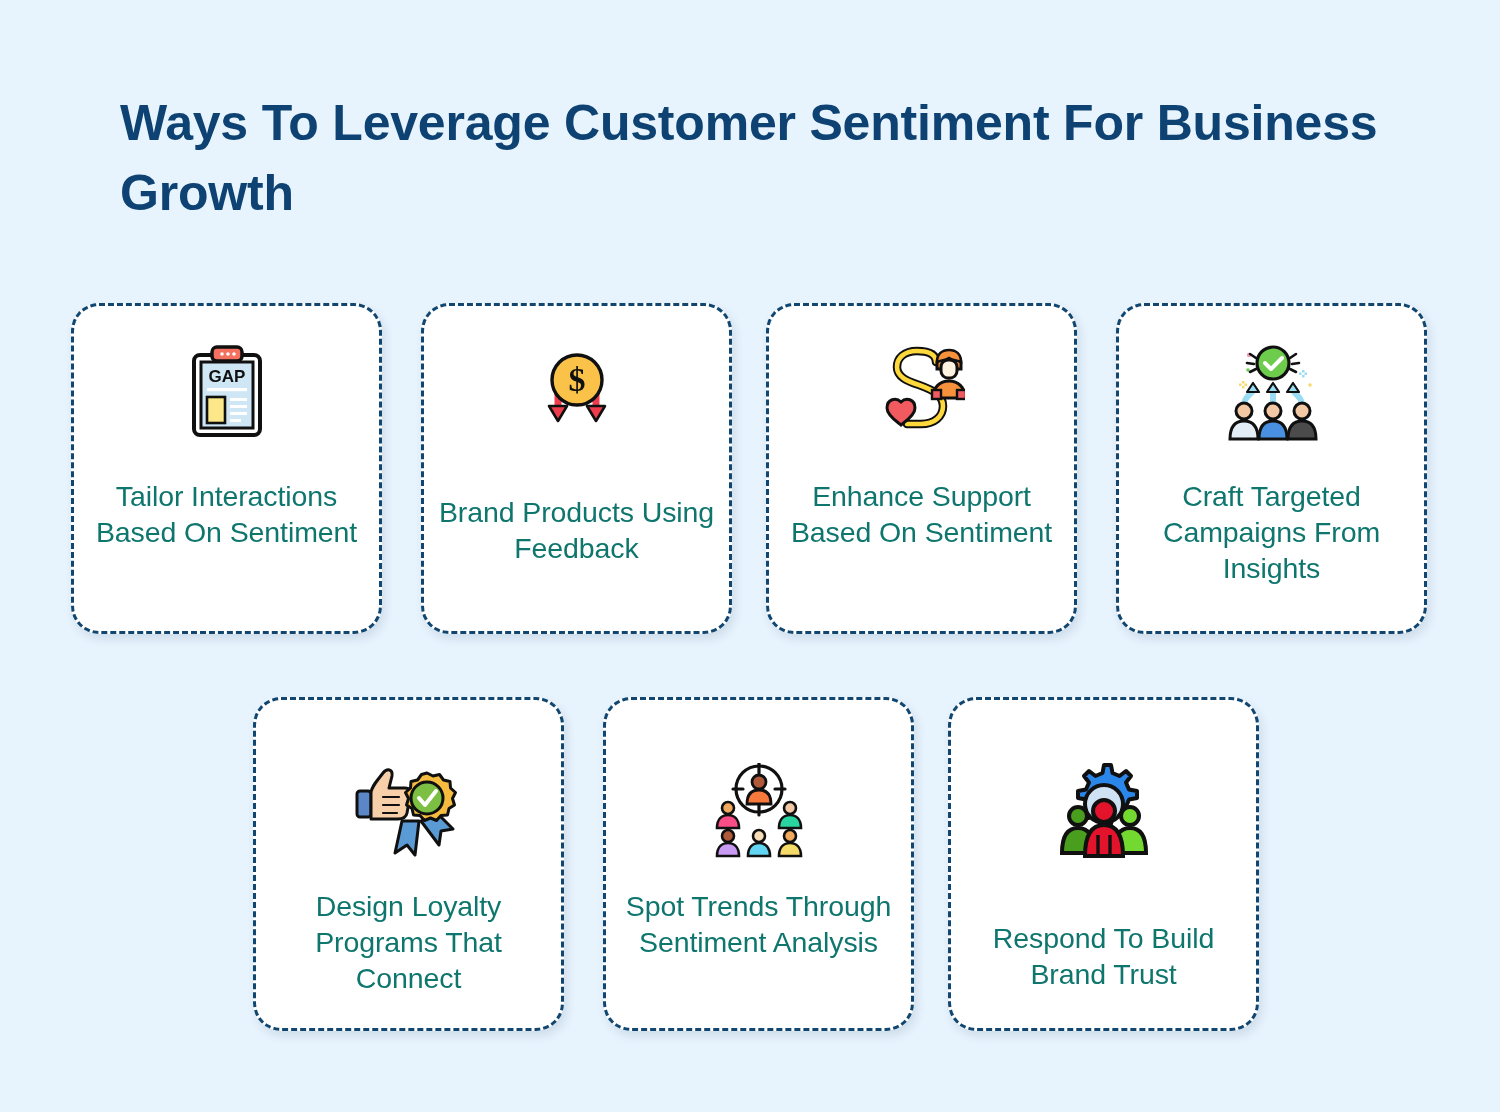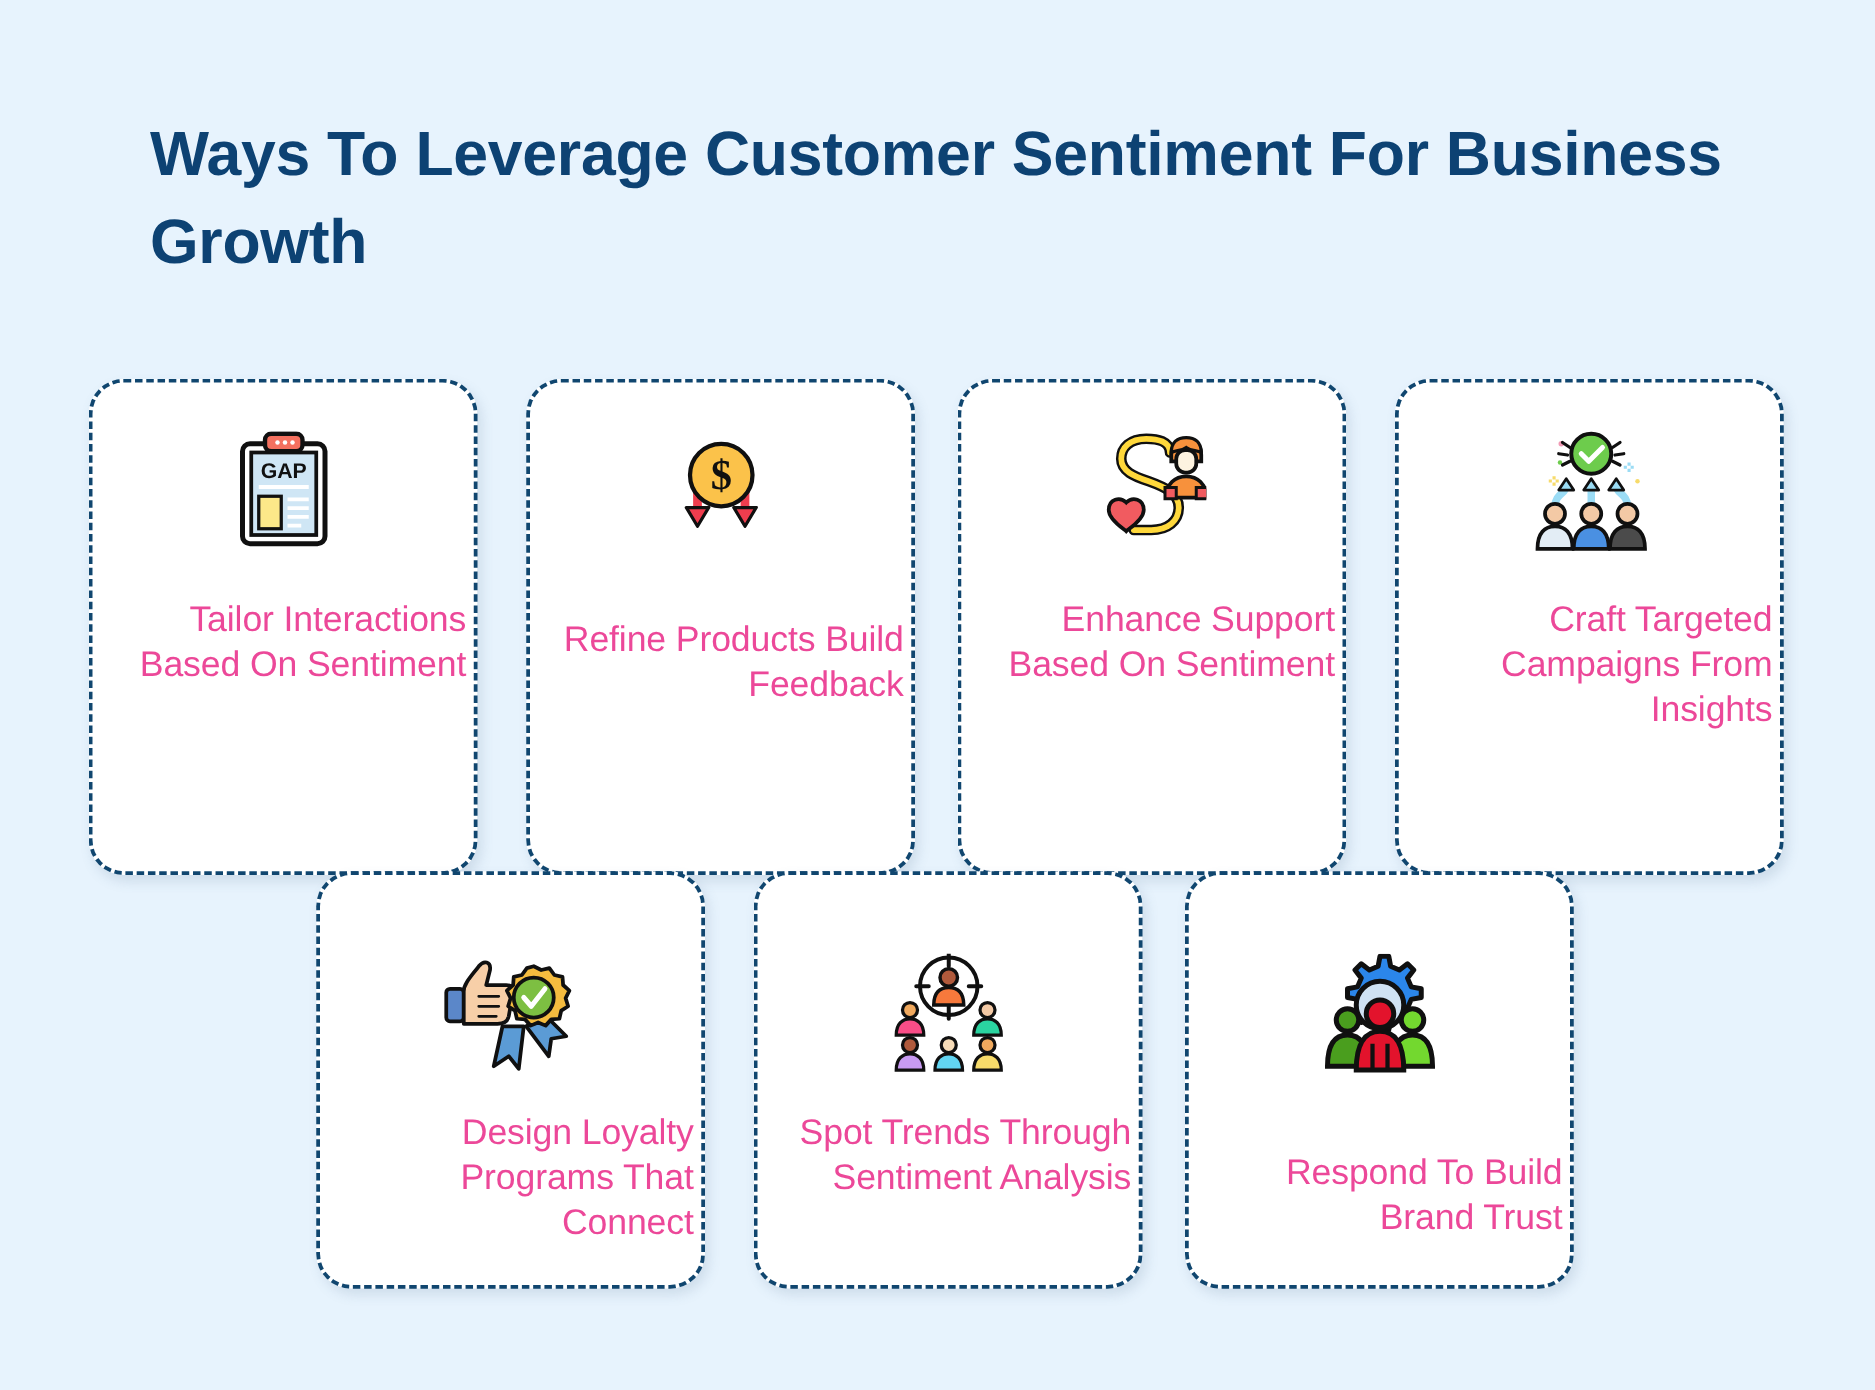--- a/index.html
+++ b/index.html
@@ -52,31 +52,31 @@
   .card-icon {
     display: flex;
     align-items: center;
     justify-content: center;
     width: 100%;
   }
 
   .card-icon svg { display: block; }
 
   .card-label {
-    color: #ec4899;
+    color: #0f766e;
     font-size: 28.5px;
     line-height: 36px;
-    text-align: right;
+    text-align: center;
     width: 100%;
     padding: 0 6px;
     letter-spacing: -0.1px;
   }
 
   
-  .row-top { top: 303px; width: 311px; height: 397px; }
+  .row-top { top: 303px; width: 311px; height: 331px; }
   .row-top .card-icon { height: 152px; padding-top: 22px; }
 
   .c1 { left: 71px; }
   .c2 { left: 421px; }
   .c3 { left: 766px; }
   .c4 { left: 1116px; }
 
   
   .row-bot { top: 697px; width: 311px; height: 334px; }
   .row-bot .card-icon { height: 180px; padding-top: 42px; }
@@ -126,21 +126,21 @@
     <div class="card-icon">
       <svg width="78" height="88" viewBox="0 0 78 88">
         <path d="M20 38 L20 62" stroke="#ef3d4e" stroke-width="7" fill="none"></path>
         <path d="M11 57 L20 72 L29 57 Z" fill="#ef3d4e" stroke="#101010" stroke-width="2.6" stroke-linejoin="round"></path>
         <path d="M58 38 L58 62" stroke="#ef3d4e" stroke-width="7" fill="none"></path>
         <path d="M49 57 L58 72 L67 57 Z" fill="#ef3d4e" stroke="#101010" stroke-width="2.6" stroke-linejoin="round"></path>
         <circle cx="39" cy="31" r="25" fill="#fbc24a" stroke="#101010" stroke-width="3.4"></circle>
         <text x="39" y="42" font-family="'Liberation Serif', serif" font-size="34" font-weight="bold" fill="#101010" text-anchor="middle">$</text>
       </svg>
     </div>
-    <div class="card-label">Refine Products Build Feedback</div>
+    <div class="card-label">Brand Products Using Feedback</div>
   </div>
 
   <div class="card row-top c3">
     <div class="card-icon">
       <svg width="86" height="94" viewBox="0 0 86 94">
         <path d="M57 16 C57 7 47 5 38 5 C25 5 18 12 18 21 C18 31 28 35 40 39 C54 44 64 49 64 60 C64 71 55 78 42 78 L28 78" fill="none" stroke="#101010" stroke-width="8.5" stroke-linecap="round"></path>
         <path d="M57 16 C57 7 47 5 38 5 C25 5 18 12 18 21 C18 31 28 35 40 39 C54 44 64 49 64 60 C64 71 55 78 42 78 L28 78" fill="none" stroke="#ffd83b" stroke-width="4.6" stroke-linecap="round"></path>
         <path d="M22 56 C17 51 8 53 8 62 C8 70 20 77 22 79 C24 77 36 70 36 62 C36 53 27 51 22 56 Z" fill="#f15b60" stroke="#101010" stroke-width="3"></path>
         <g transform="translate(50,2)">
           <path d="M8 16 C8 7 14 3 20 3 C26 3 32 7 32 16 L32 21 L8 21 Z" fill="#f7913c" stroke="#101010" stroke-width="3"></path>

